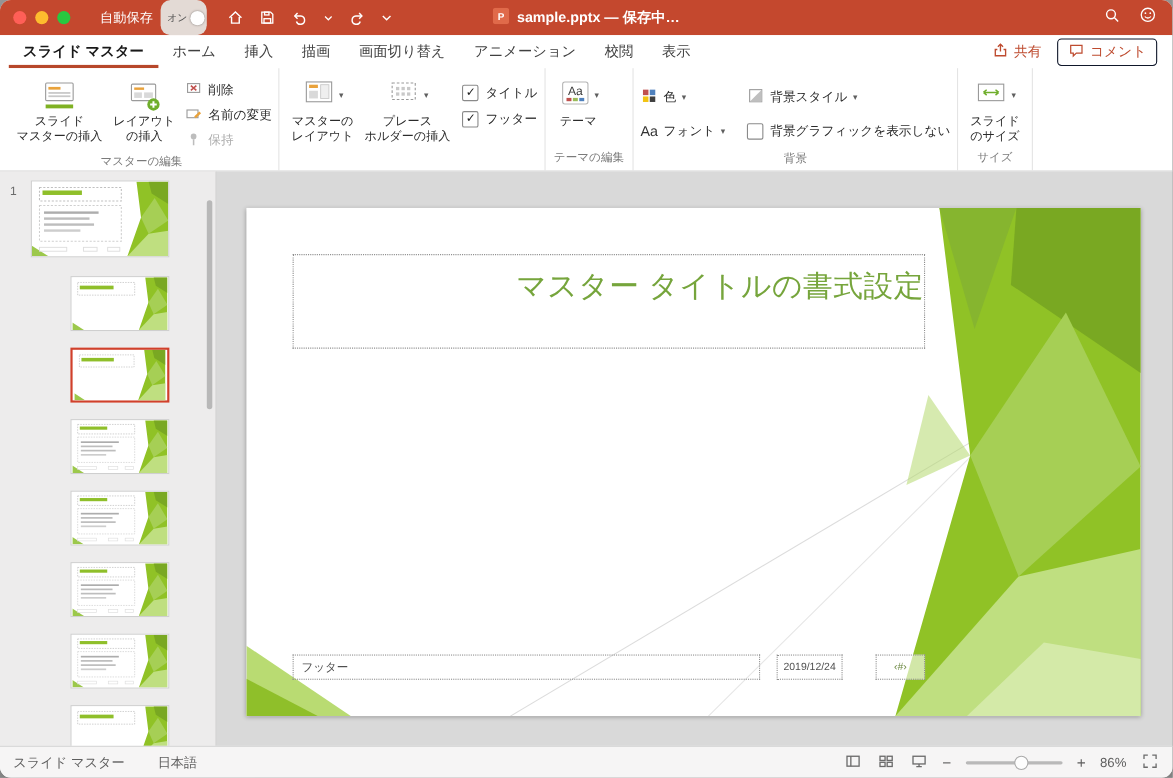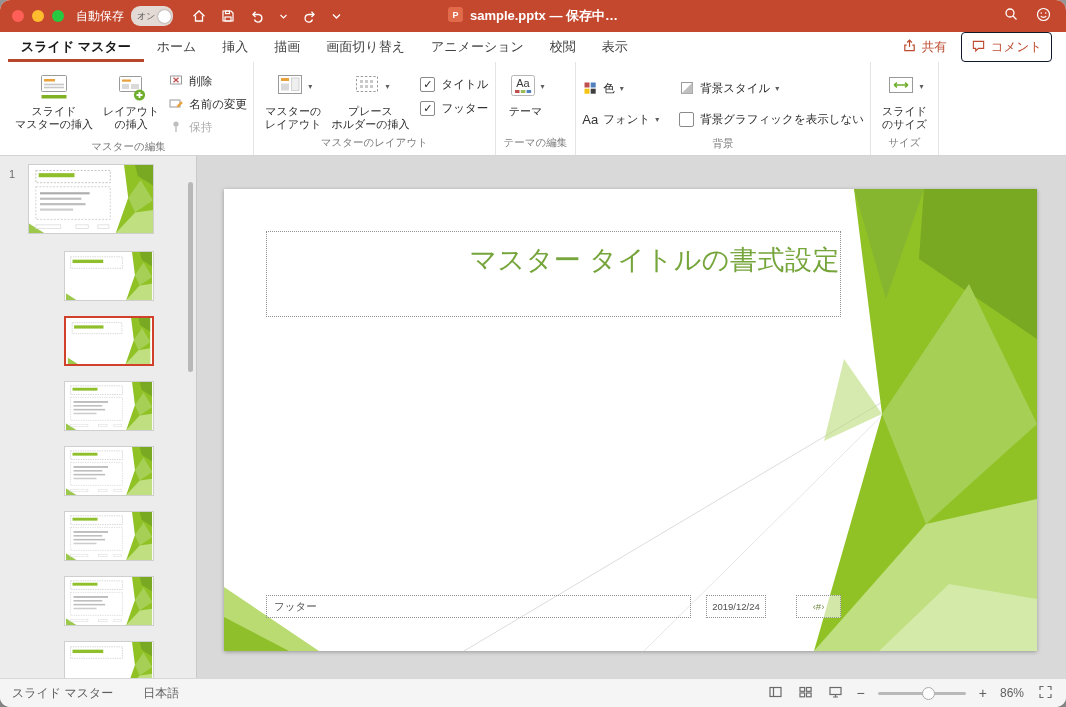--- a/index.html
+++ b/index.html
@@ -2,34 +2,34 @@
 <html><head>
 <meta charset="utf-8">
 <style>
   html,body{margin:0;padding:0;background:#9e9e9e;font-family:"Liberation Sans","DejaVu Sans",sans-serif;-webkit-font-smoothing:antialiased;}
   .window{position:relative;width:1066px;height:707px;background:#fff;border-radius:10px;overflow:hidden;box-shadow:0 10px 30px rgba(0,0,0,.4);}
   
   .titlebar{position:absolute;left:0;top:0;right:0;height:32px;background:#C4482E;display:flex;align-items:center;padding:0 12px;color:#fff;}
   .traffic{display:flex;gap:8px;align-items:center;}
   .tl{width:12px;height:12px;border-radius:50%;display:inline-block;}
   .tl.red{background:#FF5F57;}.tl.yellow{background:#FEBC2E;}.tl.green{background:#28C840;}
-  .autosave{display:flex;align-items:center;gap:7px;margin-left:12px;font-size:12px;}
-  .toggle{width:38px;height:20px;border-radius:9px;background:#E3DAD5;display:flex;align-items:center;padding:0 2px;cursor:default;}
+  .autosave{display:flex;align-items:center;gap:7px;margin-left:27px;font-size:12px;}
+  .toggle{width:38px;height:32px;border-radius:9px;background:#E3DAD5;display:flex;align-items:center;padding:0 2px;cursor:default;}
   .toggle-text{font-size:9px;color:#515151;margin-left:4px;flex:1;}
   .knob{width:13px;height:13px;border-radius:50%;background:#FFF;box-shadow:0 0 2px rgba(0,0,0,.45);}
   .tb-icons{display:flex;align-items:center;gap:13px;margin-left:18px;}
   .tb-icons svg{display:block;}
   .tb-title{position:absolute;left:50%;top:0;height:32px;transform:translateX(-50%);display:flex;align-items:center;gap:7px;font-size:13px;font-weight:600;white-space:nowrap;}
   .tb-right{position:absolute;right:14px;top:0;height:32px;display:flex;align-items:center;gap:16px;}
   
   .tabrow{position:absolute;left:0;top:32px;right:0;height:30px;background:#FFF;display:flex;align-items:stretch;}
   .tabs{display:flex;align-items:stretch;padding-left:8px;}
   .tab{display:flex;align-items:center;padding:0 13px;font-size:13px;color:#404040;cursor:default;}
   .tab.active{font-weight:700;color:#181818;border-bottom:3px solid #B7472A;padding-top:3px;}
-  .tab-actions{margin-left:auto;display:flex;gap:14px;padding-right:14px;}
+  .tab-actions{margin-left:auto;display:flex;align-items:center;gap:14px;padding-right:14px;}
   .share-btn,.comments-btn{display:flex;align-items:center;gap:5px;font-size:12.5px;color:#BE4B2F;}
   .comments-btn{border:1px solid #0f172a;border-radius:4px;padding:3px 9px;}
   
   .ribbon{position:absolute;left:0;top:62px;right:0;height:93px;background:#FFF;border-bottom:1px solid #D4D4D4;display:flex;align-items:stretch;padding:0 4px;}
   .rgroup{display:flex;flex-direction:column;border-right:1px solid #E4E4E4;padding:0 6px;}
   .rg-body{flex:1;display:flex;align-items:flex-start;padding-top:5px;}
   .rg-label{text-align:center;font-size:10.5px;color:#7B7B7B;padding:2px 2px 5px;white-space:nowrap;}
   .big-btn{display:flex;flex-direction:column;align-items:center;font-size:11px;color:#2B2B2B;text-align:center;padding:2px 5px;border-radius:3px;line-height:13px;}
   .big-btn .ic-row{display:flex;align-items:center;gap:2px;height:36px;}
   .chev{font-size:8px;color:#5F5F5F;line-height:1;}
@@ -300,21 +300,20 @@
           <div class="chk-row">
             <span class="checkbox">✓</span>
             <span>タイトル</span>
           </div>
           <div class="chk-row">
             <span class="checkbox">✓</span>
             <span>フッター</span>
           </div>
         </div>
       </div>
-      <div class="rg-label">マスターのレイアウト</div>
     </div>
 
     <div class="rgroup">
       <div class="rg-body">
         <div class="big-btn">
           <span class="ic-row">
             <span><svg width="32" height="32" viewBox="0 0 32 32">
                   <rect x="4.5" y="5.5" width="23" height="20" rx="2" fill="#FFF" stroke="#B5B5B5"></rect>
                   <text x="16" y="17" text-anchor="middle" font-size="11" fill="#3B3B3B" font-family="Liberation Sans,sans-serif">Aa</text>
                   <rect x="8" y="20" width="4.5" height="3" fill="#C0504D"></rect>

